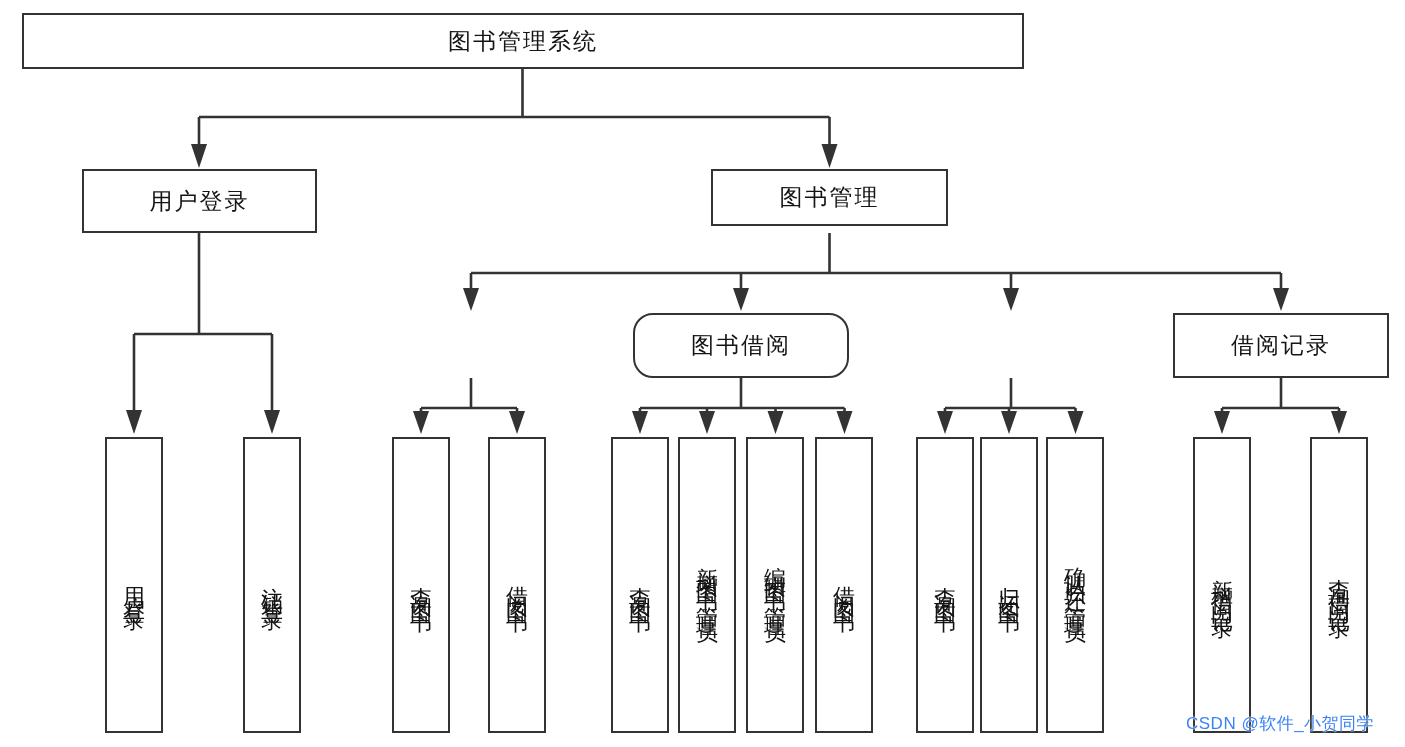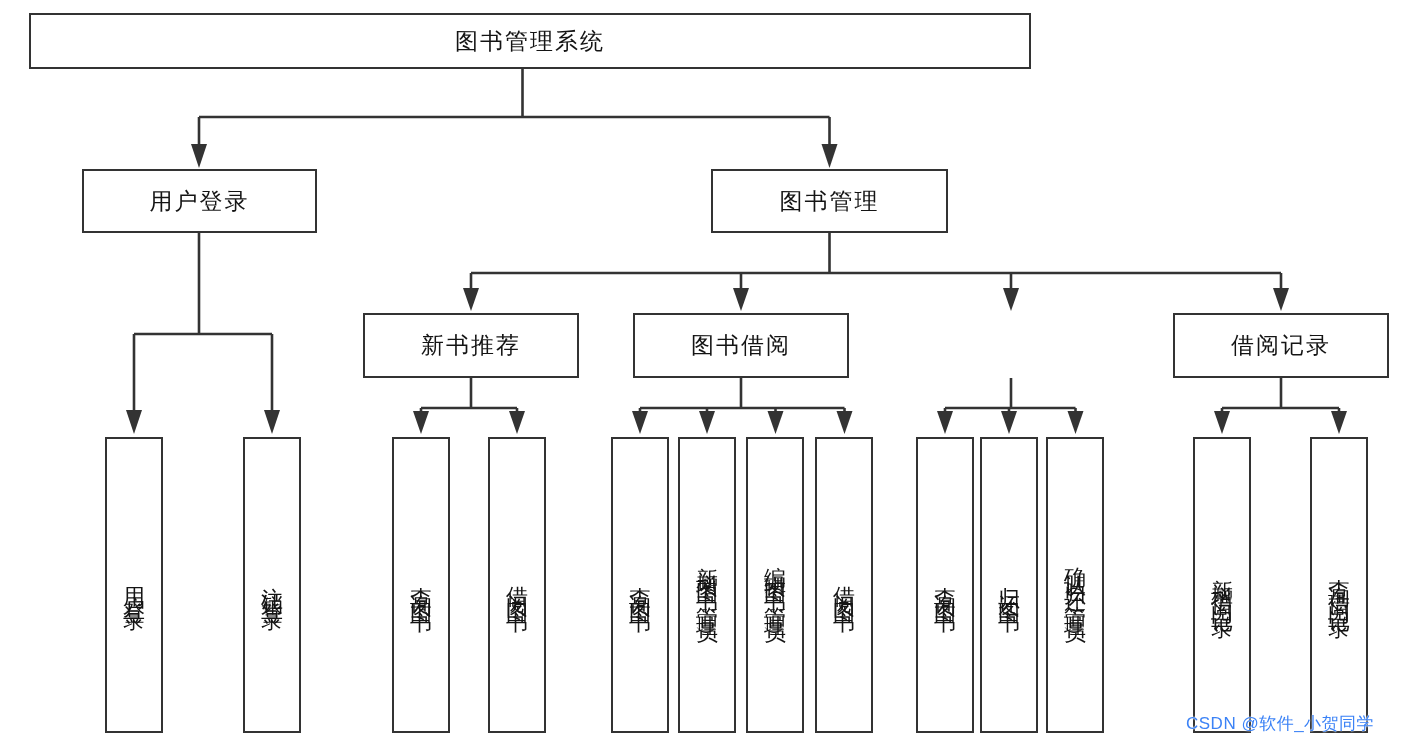--- a/index.html
+++ b/index.html
@@ -40,28 +40,28 @@
   }
   .v-label {
     writing-mode: vertical-lr;
     text-orientation: mixed;
     font-size: 22px;
     letter-spacing: 8px;
     color: #141414;
     line-height: 1;
   }
   
-  .node-root   { left: 29px;  top: 13px;  width: 1002px; height: 56px; }
+  .node-root   { left: 22px;  top: 13px;  width: 1002px; height: 56px; }
   
   .node-l2-a   { left: 82px;  top: 169px; width: 235px;  height: 64px; }
-  .node-l2-b   { left: 711px; top: 169px; width: 237px;  height: 64px; }
+  .node-l2-b   { left: 711px; top: 169px; width: 237px;  height: 57px; }
   
   .node-l3     { top: 313px; width: 216px; height: 65px; }
   .node-l3-a   { left: 363px; }
-  .node-l3-b   { left: 633px; }
+  .node-l3-b   { left: 633px; border-radius: 20px; }
   .node-l3-c   { left: 903px; }
   .node-l3-d   { left: 1173px; }
   
   .leaf        { top: 437px; width: 58px; height: 296px; }
   .leaf-1  { left: 105px; }
   .leaf-2  { left: 243px; }
   .leaf-3  { left: 392px; }
   .leaf-4  { left: 488px; }
   .leaf-5  { left: 611px; }
   .leaf-6  { left: 678px; }
@@ -143,23 +143,20 @@
     <span class="h-label">图书管理系统</span>
   </div>
 
   <div class="node node-l2-a">
     <span class="h-label">用户登录</span>
   </div>
   <div class="node node-l2-b">
     <span class="h-label">图书管理</span>
   </div>
 
-  <div class="node node-l3 node-l3-a">
-    <span class="h-label">新书推荐</span>
-  </div>
   <div class="node node-l3 node-l3-b">
     <span class="h-label">图书借阅</span>
   </div>
   <div class="node node-l3 node-l3-d">
     <span class="h-label">借阅记录</span>
   </div>
 
   <div class="node leaf leaf-1">
     <span class="v-label">用户登录</span>
   </div>

